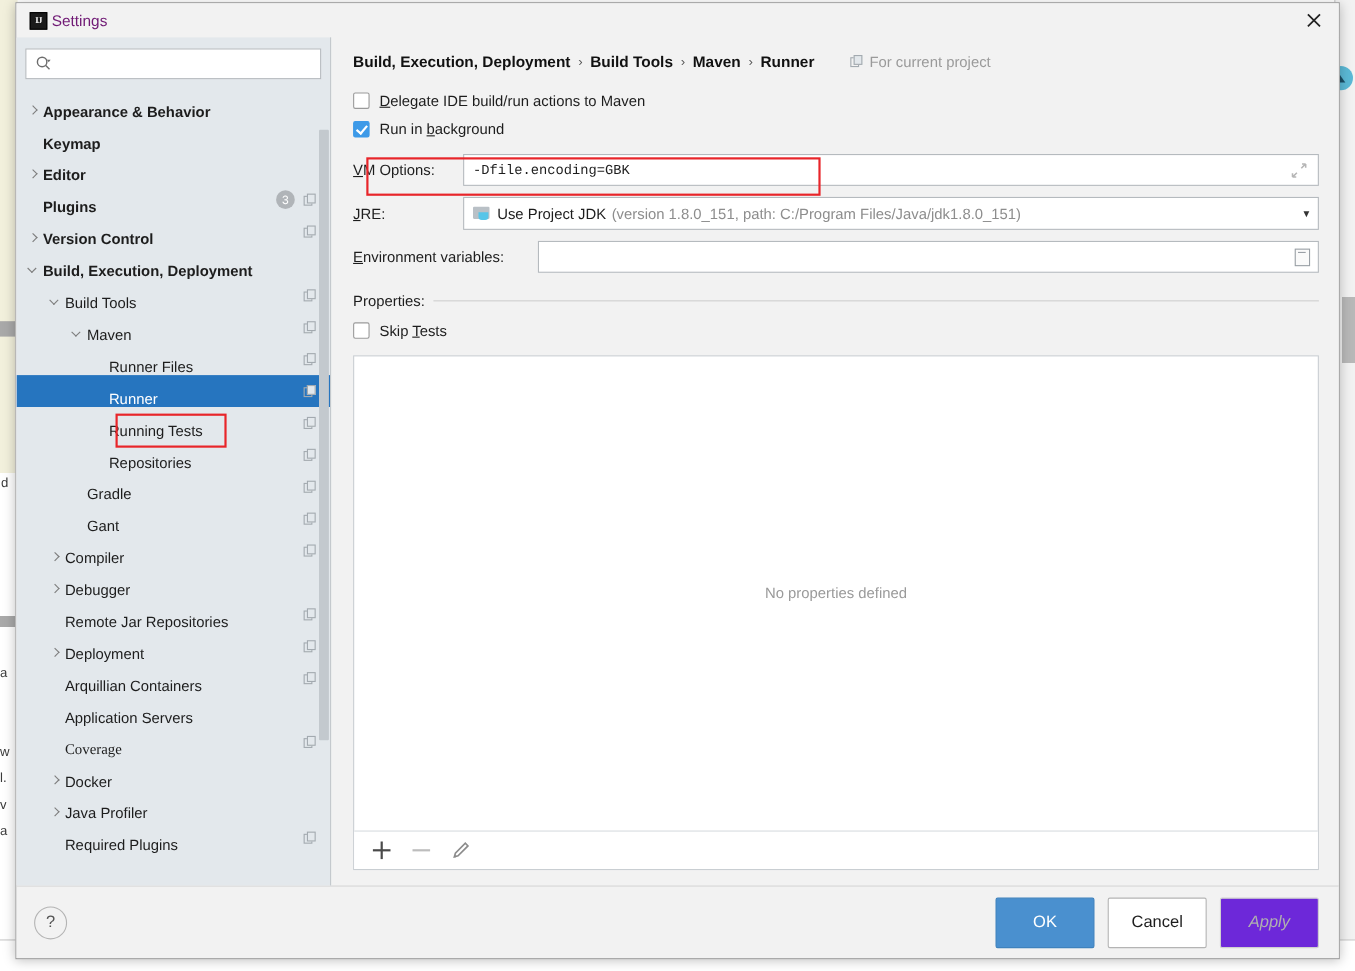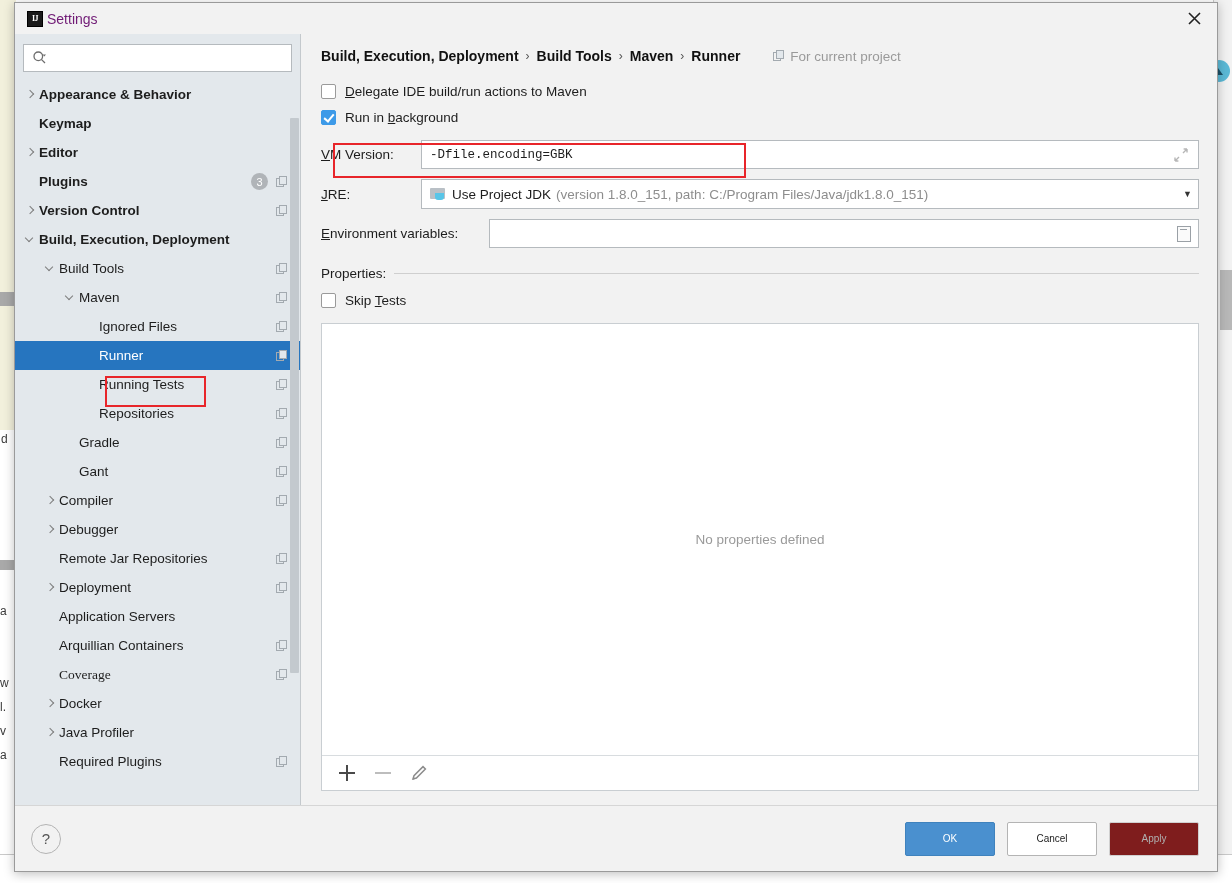--- a/index.html
+++ b/index.html
@@ -182,21 +182,21 @@
     margin-left: 4px;
   }
   .tree {
     flex: 1 1 auto;
     overflow: hidden;
     position: relative;
   }
   .tree-item {
     height: 29px;
     display: flex;
-    align-items: center;
+    align-items: flex-end;
     position: relative;
     cursor: default;
     box-sizing: border-box;
   }
   .tree-item.selected {
     background: #2675bf;
   }
   .tree-item.selected .tree-label { color: #ffffff; }
   .tree-arrow {
     width: 16px; height: 16px;
@@ -560,44 +560,45 @@
     align-items: center;
     justify-content: center;
     color: #555;
     font-size: 15px;
     background: #f2f2f2;
     cursor: pointer;
   }
   .footer-spacer { flex: 1; }
   .btn {
     min-width: 90px;
-    height: 34px;
+    height: 46px;
     margin-left: 12px;
     border: 1px solid #b4b4b4;
     background: #ffffff;
     font-family: "Liberation Sans", sans-serif;
-    font-size: 10px;
+    font-size: 15px;
     color: #1d1d1d;
     cursor: pointer;
     display: flex;
     align-items: center;
     justify-content: center;
     box-sizing: border-box;
     border-radius: 2px;
   }
   .btn.primary {
     background: #4a90cf;
     border-color: #3f82bd;
     color: #ffffff;
   }
   .btn.disabled {
     color: #b0b0b0;
-    background: #7f1d1d;
+    background: #6d28d9;
     border-color: #d0d0d0;
     cursor: default;
+    font-style: italic;
   }
 
   
   .annot {
     position: absolute;
     border: 2px solid #e8252a;
     pointer-events: none;
     z-index: 50;
     box-sizing: border-box;
   }
@@ -697,21 +698,21 @@
           </div>
           <div class="tree-item" style="padding-left: 48px;">
             <span class="tree-arrow down"></span>
             <span class="tree-label">Maven</span>
             <span class="tree-right">
               <span class="proj-ico"></span>
             </span>
           </div>
           <div class="tree-item" style="padding-left: 68px;">
             <span class="tree-arrow"></span>
-            <span class="tree-label">Ignored Files</span>
+            <span class="tree-label">Runner Files</span>
             <span class="tree-right">
               <span class="proj-ico"></span>
             </span>
           </div>
           <div class="tree-item selected" style="padding-left: 68px;">
             <span class="tree-arrow"></span>
             <span class="tree-label">Runner</span>
             <span class="tree-right">
               <span class="proj-ico"></span>
             </span>
@@ -764,28 +765,28 @@
           </div>
           <div class="tree-item" style="padding-left: 28px;">
             <span class="tree-arrow right"></span>
             <span class="tree-label">Deployment</span>
             <span class="tree-right">
               <span class="proj-ico"></span>
             </span>
           </div>
           <div class="tree-item" style="padding-left: 28px;">
             <span class="tree-arrow"></span>
+            <span class="tree-label">Arquillian Containers</span>
+            <span class="tree-right">
+              <span class="proj-ico"></span>
+            </span>
+          </div>
+          <div class="tree-item" style="padding-left: 28px;">
+            <span class="tree-arrow"></span>
             <span class="tree-label">Application Servers</span>
-          </div>
-          <div class="tree-item" style="padding-left: 28px;">
-            <span class="tree-arrow"></span>
-            <span class="tree-label">Arquillian Containers</span>
-            <span class="tree-right">
-              <span class="proj-ico"></span>
-            </span>
           </div>
           <div class="tree-item" style="padding-left: 28px; font-family: Liberation Serif, serif;">
             <span class="tree-arrow"></span>
             <span class="tree-label">Coverage</span>
             <span class="tree-right">
               <span class="proj-ico"></span>
             </span>
           </div>
           <div class="tree-item" style="padding-left: 28px;">
             <span class="tree-arrow right"></span>
@@ -828,21 +829,21 @@
         <span class="cbox"></span>
         <span class="check-label"><span class="u">D</span><span>elegate IDE build/run actions to Maven</span></span>
       </div>
 
       <div class="check-row">
         <span class="cbox checked"></span>
         <span class="check-label">Run in <span class="u">b</span>ackground</span>
       </div>
 
       <div class="field-row">
-        <span class="field-label lbl-vm"><span class="u">V</span><span>M Version:</span></span>
+        <span class="field-label lbl-vm"><span class="u">V</span><span>M Options:</span></span>
         <div class="textfield">
           <span class="val">-Dfile.encoding=GBK</span>
           <span class="expand-ico">
             <svg width="18" height="18" viewBox="0 0 18 18" aria-hidden="true">
               <path d="M11 7 L15 3 M15 3 L11.6 3 M15 3 L15 6.4" stroke="#b6b6b6" stroke-width="1.4" fill="none"></path>
               <path d="M7 11 L3 15 M3 15 L6.4 15 M3 15 L3 11.6" stroke="#b6b6b6" stroke-width="1.4" fill="none"></path>
             </svg>
           </span>
         </div>
       </div>

